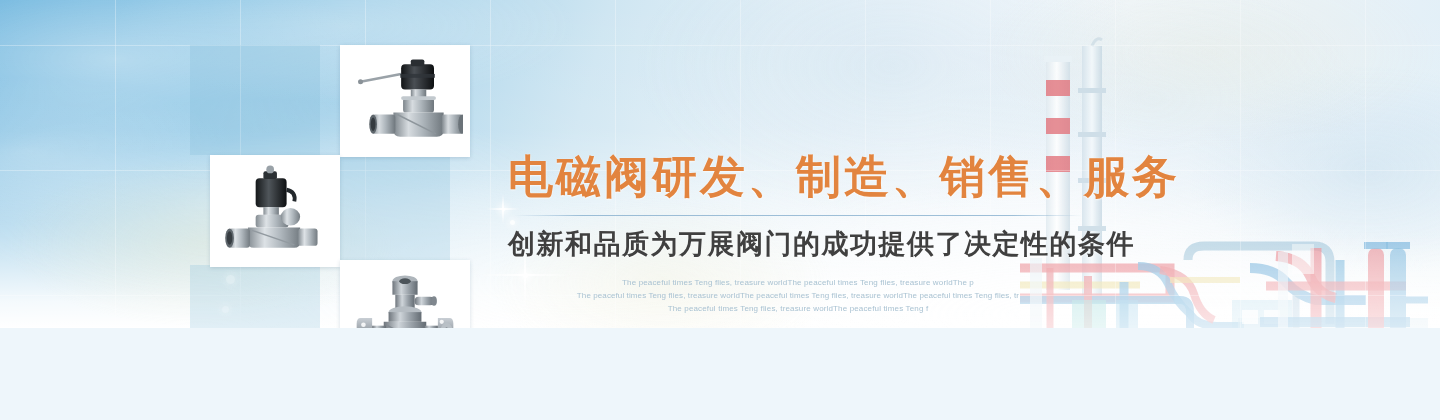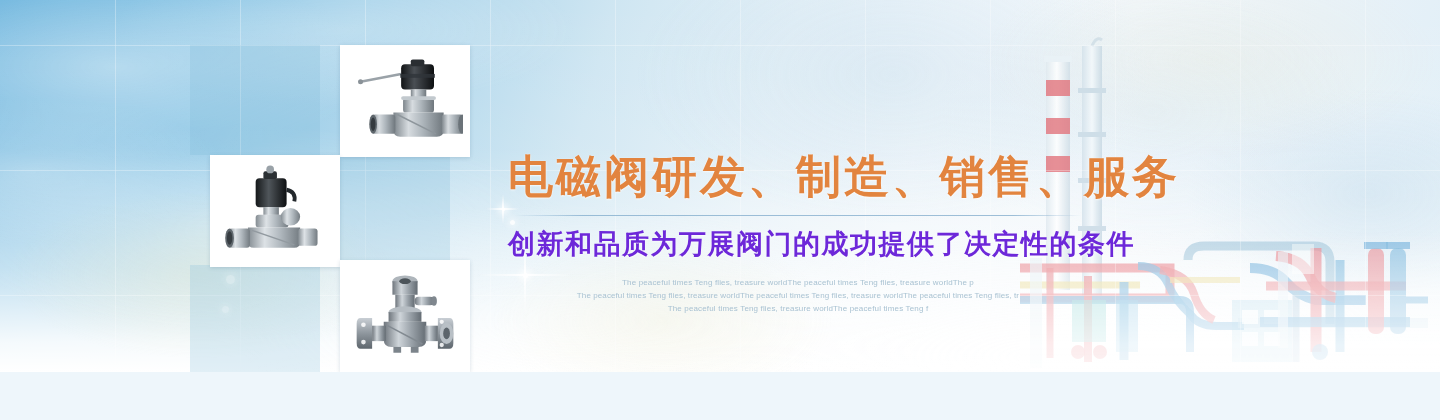--- a/index.html
+++ b/index.html
@@ -2,21 +2,21 @@
 <html><head>
 <meta charset="utf-8">
 <style>
   * { margin:0; padding:0; box-sizing:border-box; }
   html,body { width:1440px; height:420px; overflow:hidden; }
   body {
     font-family:"Liberation Sans","DejaVu Sans",sans-serif;
     background:#eef6fb;
   }
   .banner {
-    position:relative; width:1440px; height:372px; overflow:hidden;
+    position:relative; width:1440px; height:328px; overflow:hidden;
     background:#cfe6f3;
   }
 
   
   .sky-base {
     position:absolute; inset:0;
     background:
       linear-gradient(to bottom,
         rgba(255,255,255,0.00) 0%,
         rgba(255,255,255,0.10) 40%,
@@ -112,21 +112,21 @@
     color:#e2843f; letter-spacing:3px; white-space:nowrap;
     text-shadow:0 1px 2px rgba(255,255,255,.65), 0 0 1px rgba(255,255,255,.9);
   }
   .rule {
     height:1px; margin:12px auto 10px; width:98%;
     background:linear-gradient(to right,
       rgba(120,165,200,0), rgba(120,165,200,.70) 12%,
       rgba(120,165,200,.70) 88%, rgba(120,165,200,0));
   }
   .subline {
-    font-size:27px; font-weight:700; color:#6d28d9;
+    font-size:27px; font-weight:700; color:#404040;
     letter-spacing:1.5px; white-space:nowrap;
     text-shadow:0 1px 2px rgba(255,255,255,.7);
   }
   .blurb { margin-top:14px; color:#a9c2d2; font-size:8px; line-height:1.65; }
   .blurb div { white-space:nowrap; }
   .blurb .l1 { letter-spacing:.15px; }
   .blurb .l2 { letter-spacing:.1px; }
   .blurb .l3 { letter-spacing:.15px; }
 </style>
 </head>

